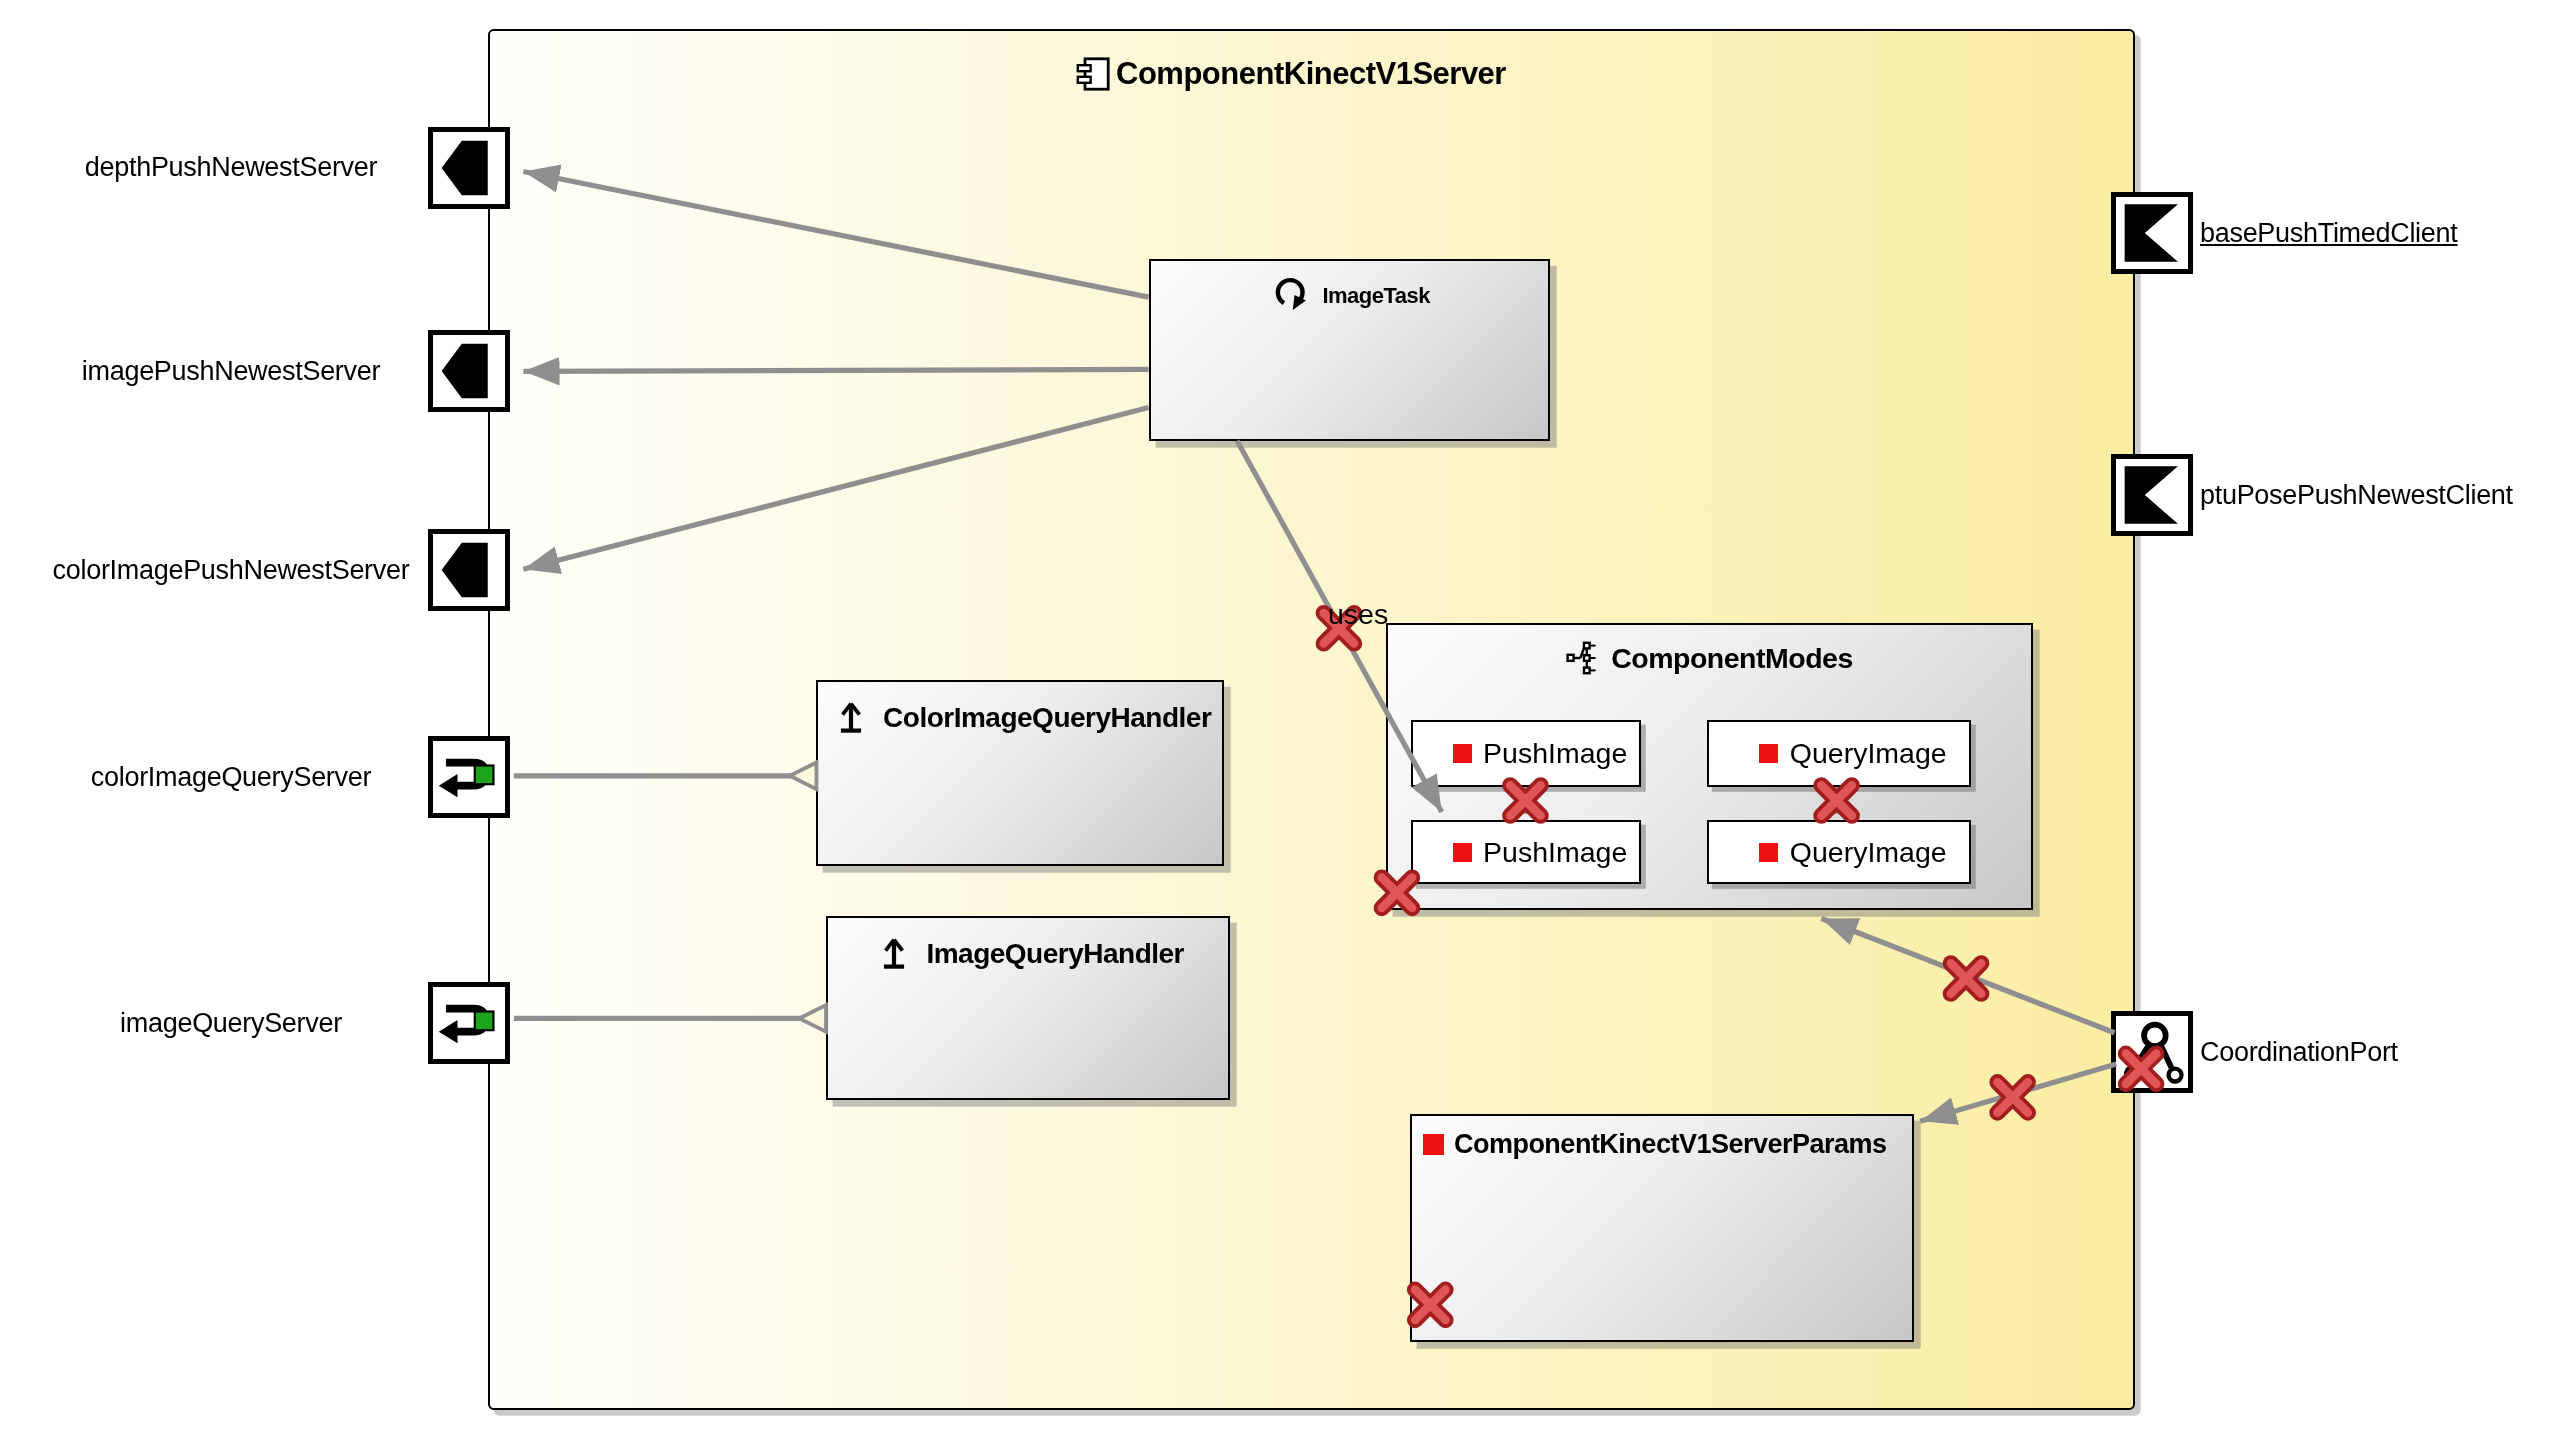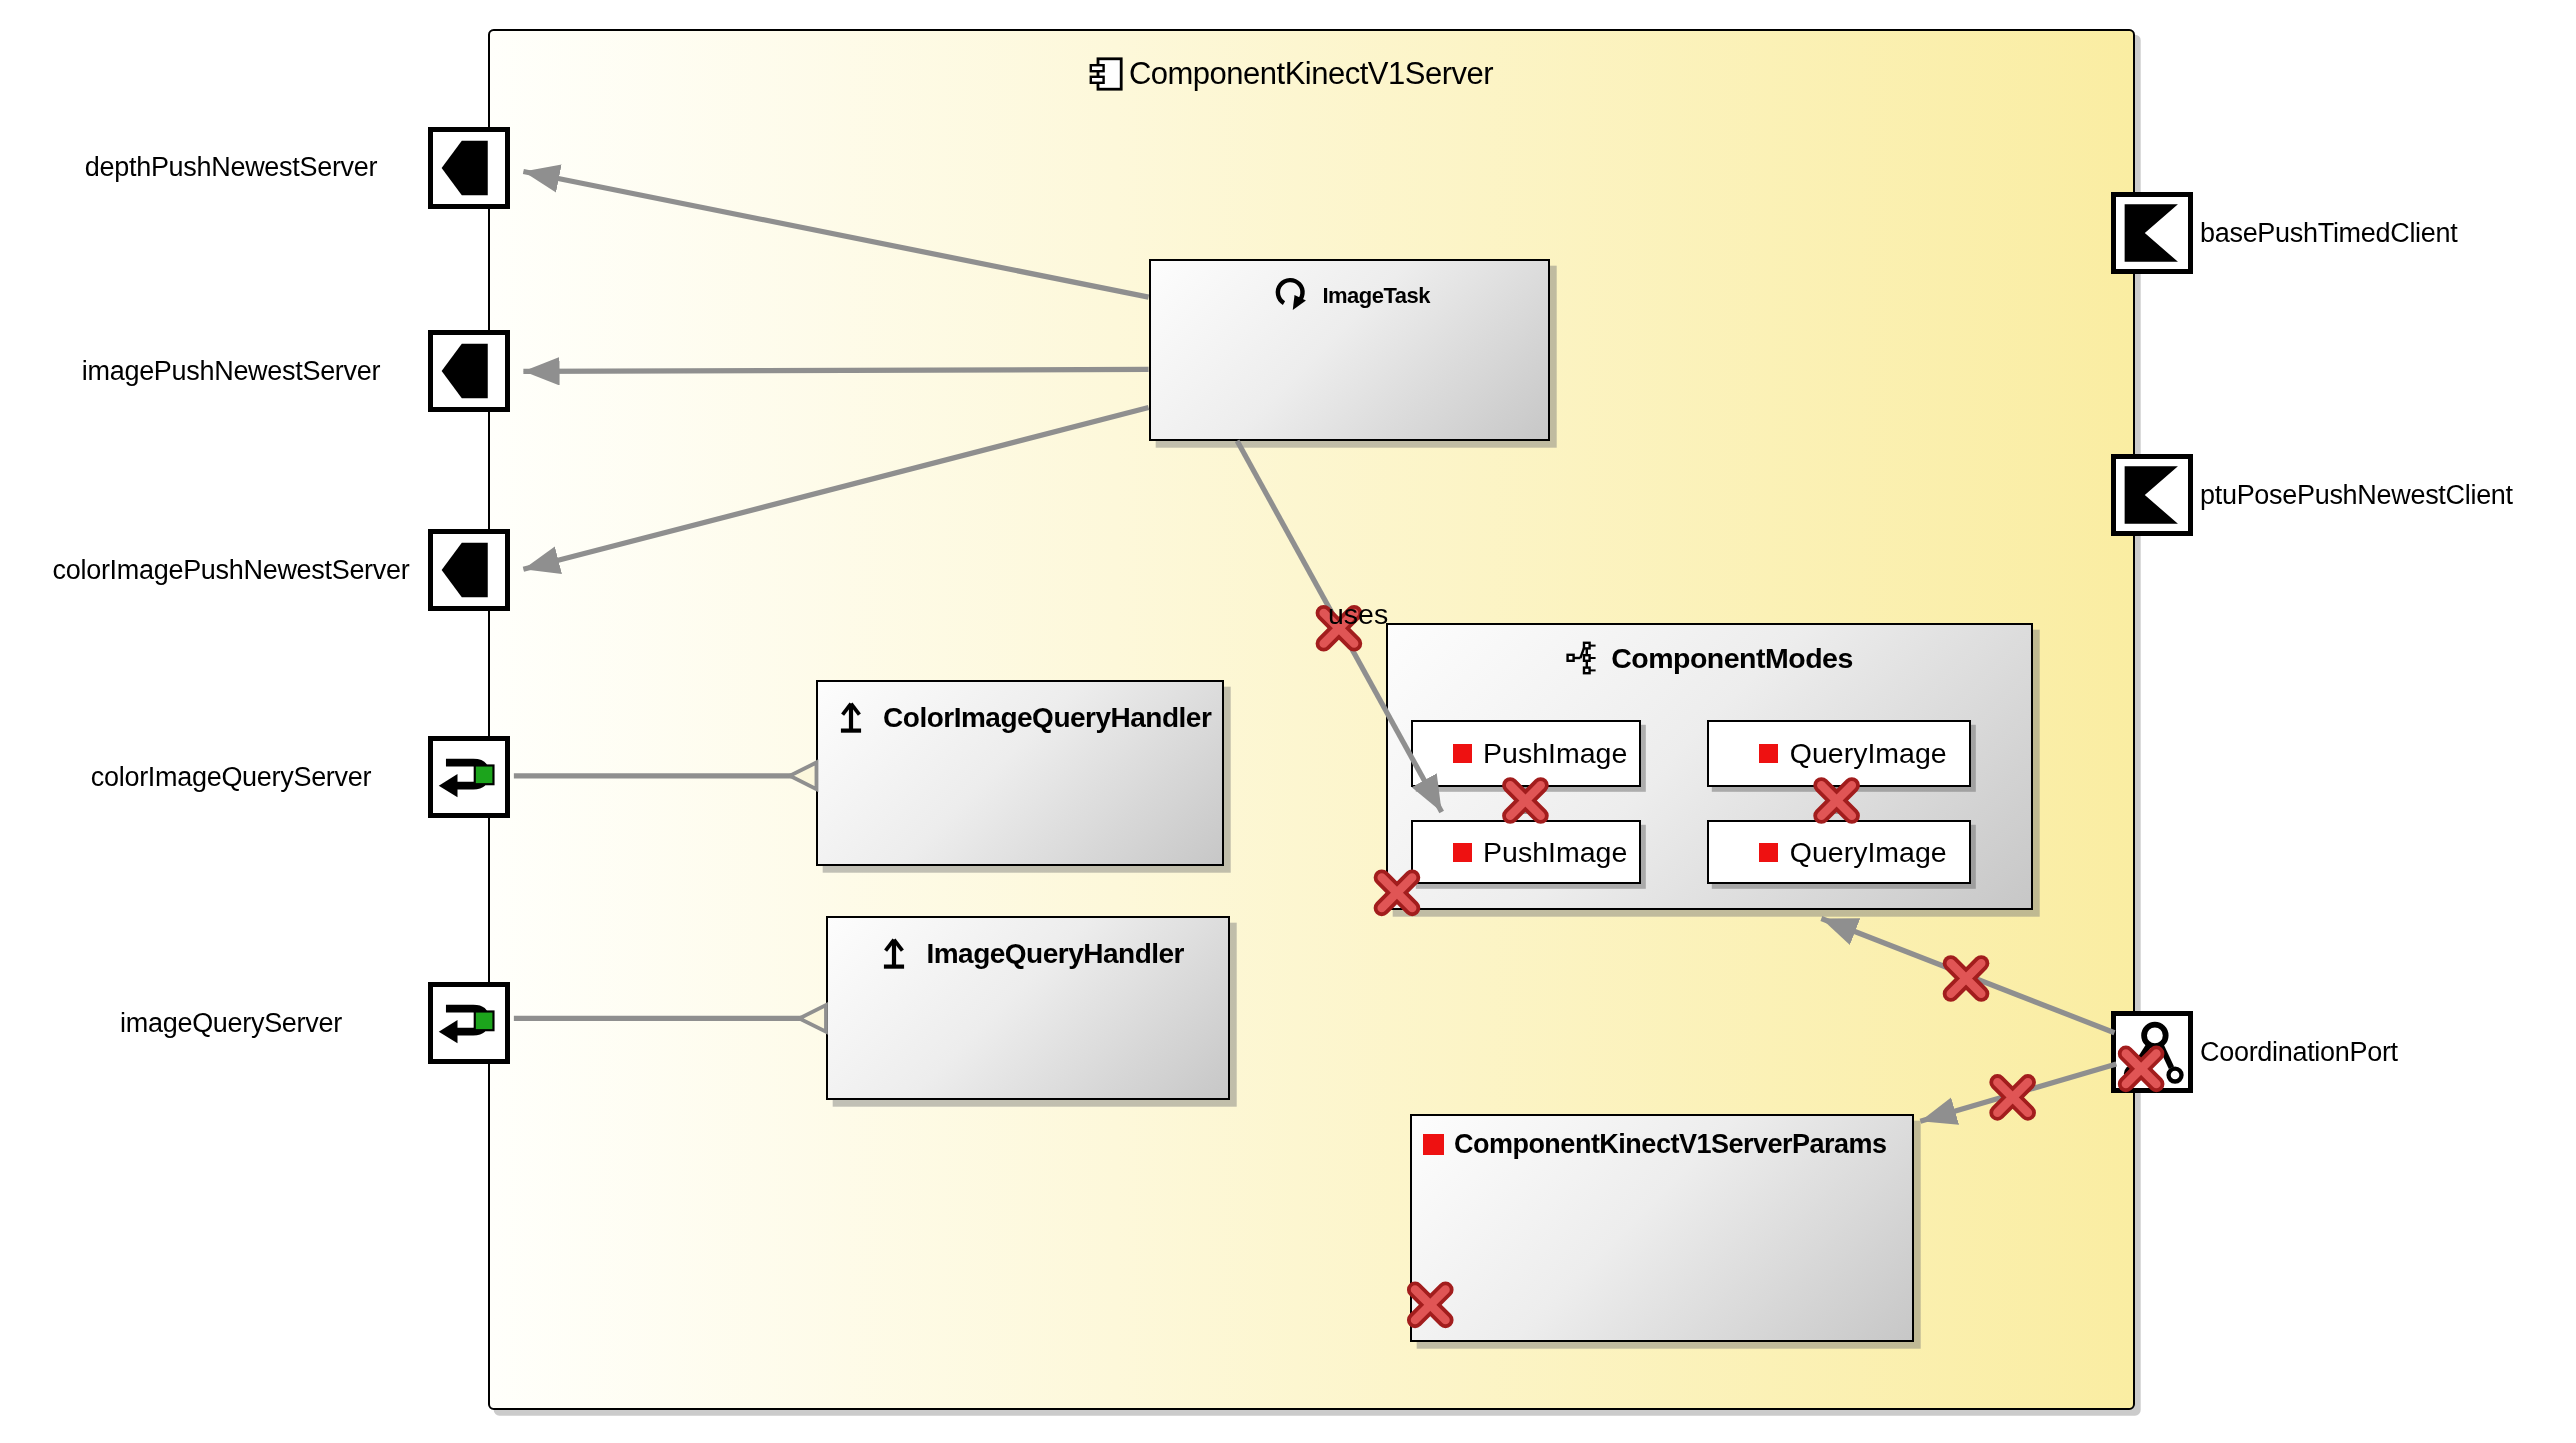--- a/index.html
+++ b/index.html
@@ -11,21 +11,21 @@
   #component{
     position:absolute;left:488px;top:28.5px;width:1647px;height:1381px;
     border:2.9px solid #000;border-radius:5.7px;box-sizing:border-box;
     background:linear-gradient(90deg,#fffffb 0%,#fdf8da 38%,#faeda2 100%);
     box-shadow:5.7px 5.7px 0 rgba(140,140,140,0.45);
     z-index:1;
   }
   #component-title{
     position:absolute;left:488px;top:49px;width:1603px;height:49px;
     display:flex;align-items:center;justify-content:center;gap:3px;
-    z-index:6;font-size:31px;font-weight:normal;letter-spacing:-0.5px;
+    z-index:6;font-size:31px;font-weight:bold;letter-spacing:-0.5px;
   }
   #component-title svg{width:40px;height:40px;}
 
   
   .ibox{
     position:absolute;border:2.9px solid #000;box-sizing:border-box;
     background:linear-gradient(135deg,#fdfdfd 0%,#ededed 45%,#c7c7c7 100%);
     box-shadow:6.7px 6.7px 0 rgba(120,120,120,0.45);
     z-index:5;
   }
@@ -203,21 +203,21 @@
       <rect x="58" y="34" width="26" height="26" fill="#1ca41c" stroke="#000" stroke-width="3"></rect>
     </svg>
   </div>
   <div class="port-label plabel-left" style="top:982px;">imageQueryServer</div>
 
   <div class="port" style="left:2111px;top:192px;">
     <svg viewBox="0 0 100 100">
       <polygon points="12,10 86,10 40,50 86,90 12,90" fill="#000"></polygon>
     </svg>
   </div>
-  <div class="port-label plabel-right" style="top:192px;">basePushTimedClient</div>
+  <div class="port-label plabel-right" style="top:192px;text-decoration:underline;">basePushTimedClient</div>
 
   <div class="port" style="left:2111px;top:454px;">
     <svg viewBox="0 0 100 100">
       <polygon points="12,10 86,10 40,50 86,90 12,90" fill="#000"></polygon>
     </svg>
   </div>
   <div class="port-label plabel-right" style="top:454px;">ptuPosePushNewestClient</div>
 
   <div class="port" style="left:2111px;top:1011px;">
     <svg viewBox="0 0 100 100">

